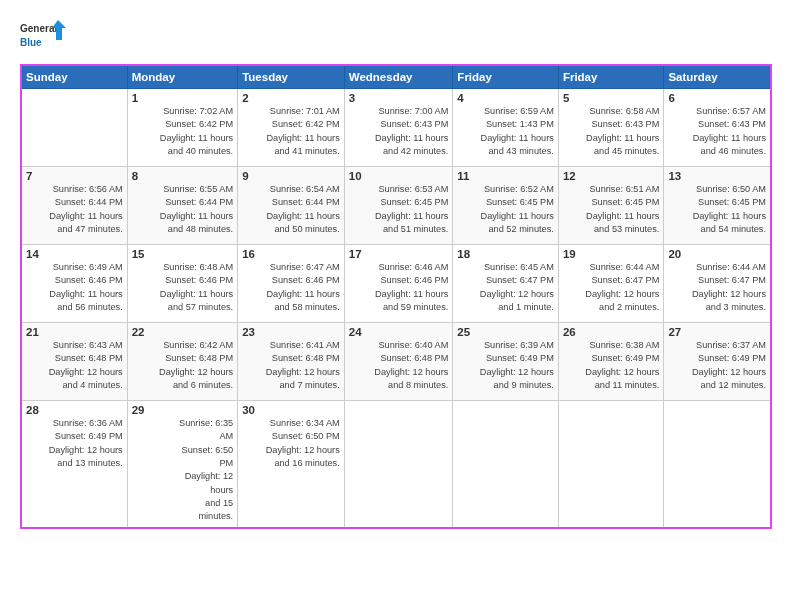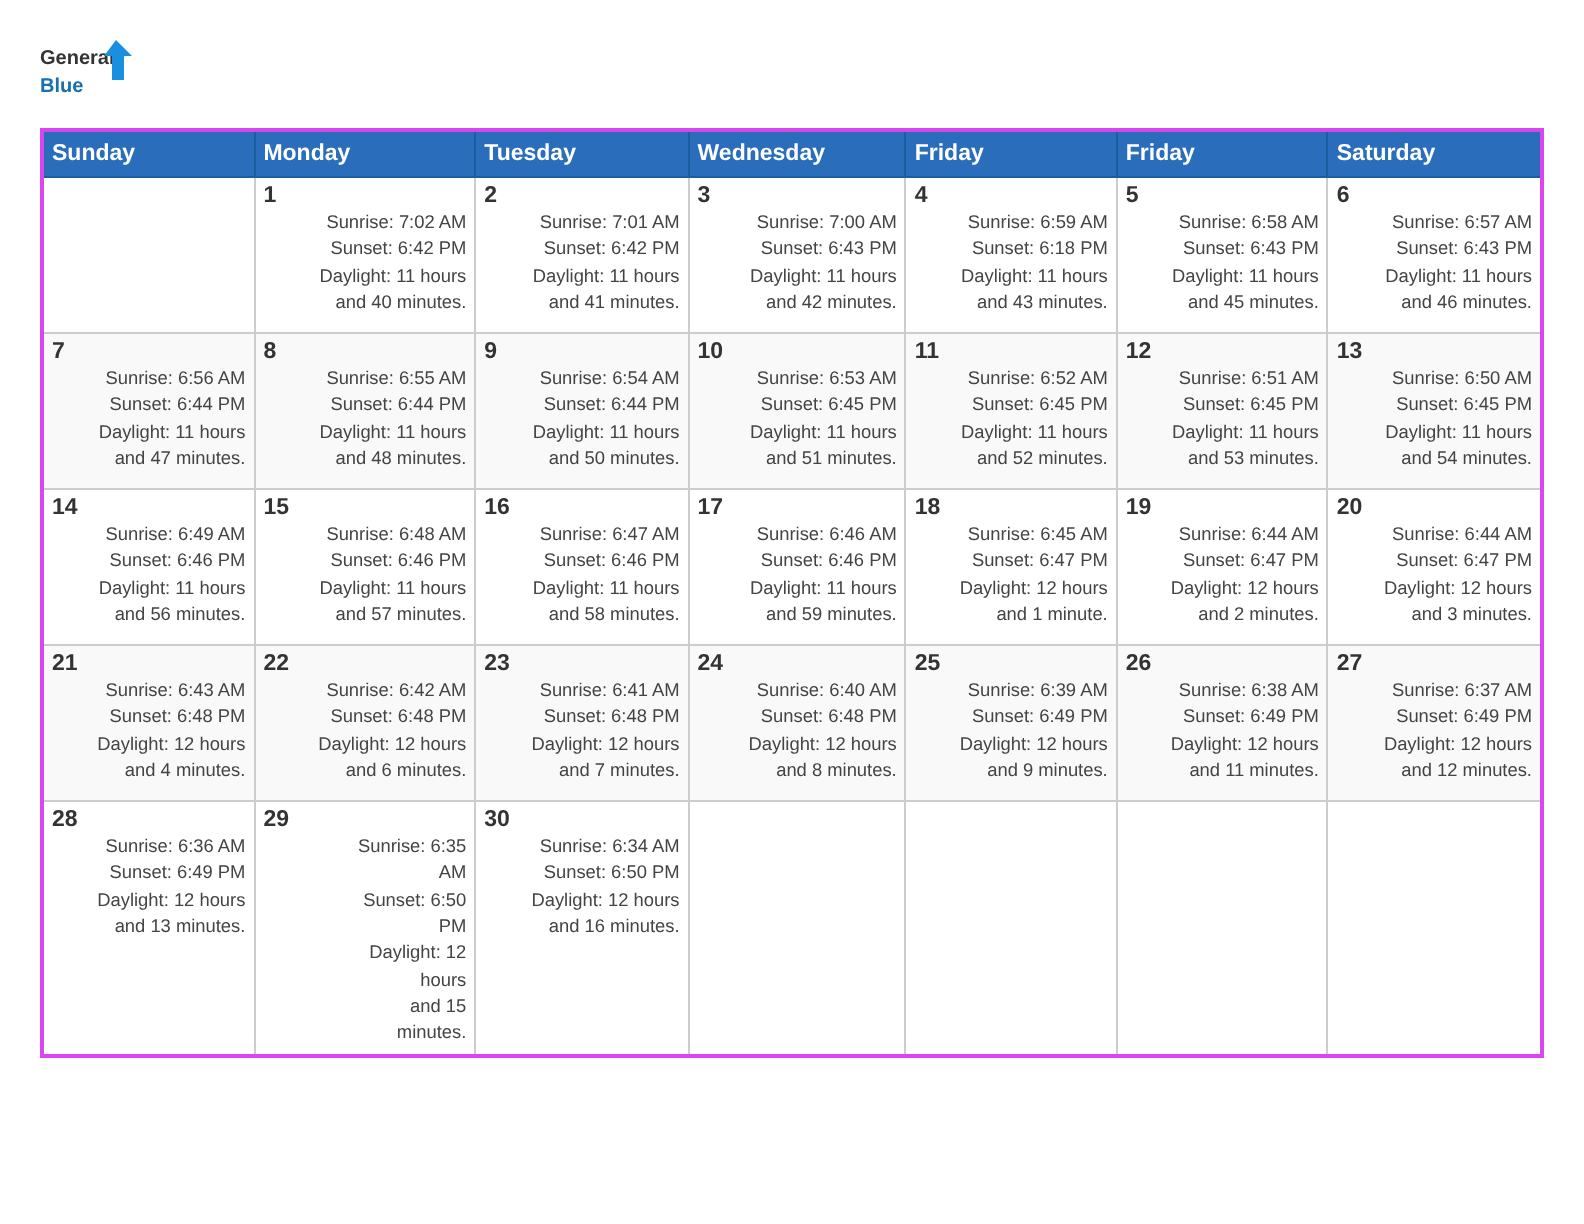--- a/index.html
+++ b/index.html
@@ -130,21 +130,21 @@
           <td>
             <span class="day-num">3</span>
             <div class="day-info" style="white-space: pre-line;">Sunrise: 7:00 AM
 Sunset: 6:43 PM
 Daylight: 11 hours
 and 42 minutes.</div>
           </td>
           <td>
             <span class="day-num">4</span>
             <div class="day-info" style="white-space: pre-line;">Sunrise: 6:59 AM
-Sunset: 6:18 PM
+Sunset: 1:43 PM
 Daylight: 11 hours
 and 43 minutes.</div>
           </td>
           <td>
             <span class="day-num">5</span>
             <div class="day-info" style="white-space: pre-line;">Sunrise: 6:58 AM
 Sunset: 6:43 PM
 Daylight: 11 hours
 and 45 minutes.</div>
           </td>

